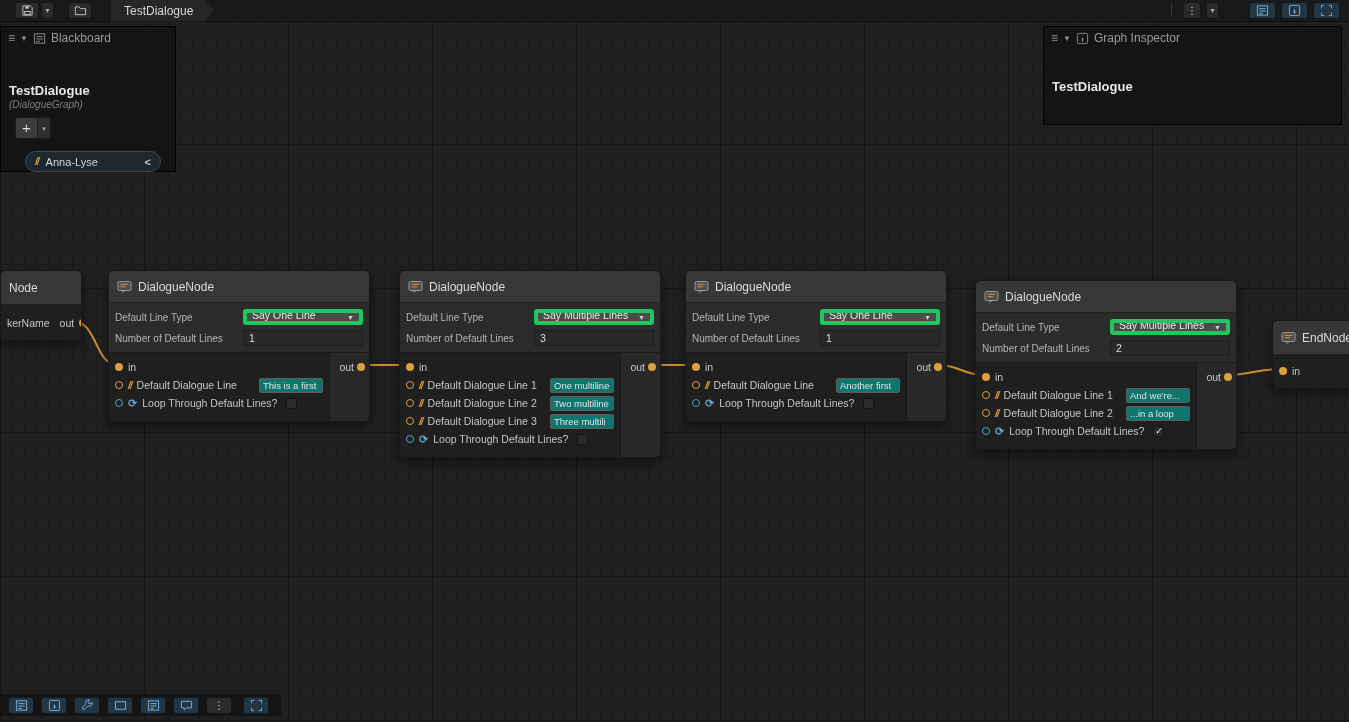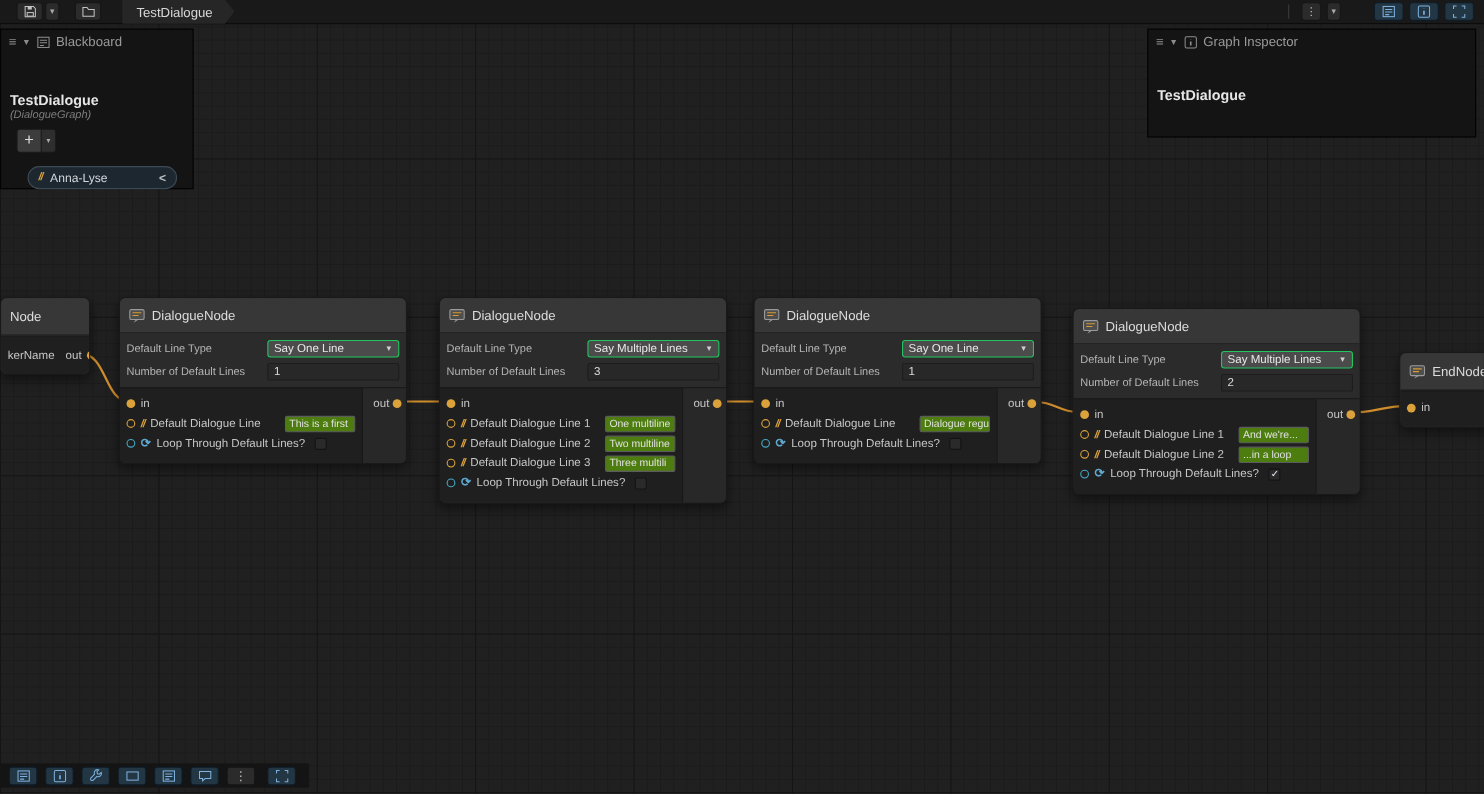--- a/index.html
+++ b/index.html
@@ -57,40 +57,40 @@
   .node { position:absolute; background:#2b2b2b; border:1px solid #191919; border-radius:6px;
     box-shadow:0 4px 10px rgba(0,0,0,.45); z-index:20; color:#c8c8c8; overflow:hidden; }
   .node-header { height:32px; display:flex; align-items:center; gap:6px; padding:0 8px;
     background:#373737; border-bottom:1px solid #212121; color:#dcdcdc; font-size:12px; cursor:move; }
   .node-header.tall { height:34px; }
   .node-title { white-space:nowrap; }
   .node-ic { width:15px; height:14px; flex-shrink:0; }
   .node-fields { padding:5px 6px; background:#2b2b2b; display:flex; flex-direction:column; gap:3px; }
   .field-row { display:flex; align-items:center; height:18px; gap:6px; }
   .field-label { width:122px; color:#b5b5b5; font-size:10px; flex-shrink:0; white-space:nowrap; }
-  .dropdown { flex:1; height:16px; background:#4b4b4b; border:1px solid #22c55e; border-radius:3px;
-    display:flex; align-items:center; padding:0 5px; color:#e8e8e8; font-size:10.5px; cursor:pointer;
+  .dropdown { flex:1; height:16px; background:#4b4b4b; border:4px solid #22c55e; border-radius:3px;
+    display:flex; align-items:flex-end; padding:0 5px; color:#e8e8e8; font-size:10.5px; cursor:pointer;
     white-space:nowrap; overflow:hidden; }
   .dd-caret { margin-left:auto; font-size:7px; color:#cfcfcf; }
   .numfield { flex:1; height:16px; background:#282828; border:1px solid #1d1d1d; border-radius:2px;
     display:flex; align-items:center; padding:0 5px; color:#dcdcdc; font-size:10.5px; cursor:text; }
   .node-ports { display:flex; background:#1f1f1f; border-top:1px solid #191919; }
   .inputs { flex:1; padding:5px 0 9px; display:flex; flex-direction:column; }
   .outputs { width:40px; background:#282828; border-left:1px solid #181818; padding:5px 0 9px;
     display:flex; flex-direction:column; }
   .port-row { display:flex; align-items:center; height:18px; gap:5px; padding:0 6px; }
   .outputs .port-row { padding:0 4px; gap:3px; justify-content:flex-end; }
   .dot { width:8px; height:8px; border-radius:50%; flex-shrink:0; cursor:crosshair; }
   .dot.connected { background:#dba23c; }
   .dot.hollow { border:1px solid #dba23c; background:transparent; }
   .dot.hollow-blue { border:1px solid #45a9c6; background:transparent; }
   .quote-ic { color:#dba23c; font-weight:bold; font-style:italic; font-size:10px; letter-spacing:-1px; flex-shrink:0; }
   .loop-ic { color:#5fa8d0; font-size:11px; font-weight:bold; flex-shrink:0; line-height:1; }
   .port-label { font-size:10.5px; color:#c6c6c6; white-space:nowrap; }
-  .line-field { margin-left:auto; width:64px; height:15px; background:#4d7c0f; border:1px solid #5c5c5c;
+  .line-field { margin-left:auto; width:64px; height:15px; background:#0f766e; border:1px solid #5c5c5c;
     border-radius:2px; color:#e2e2e2; font-size:9.5px; display:flex; align-items:center; padding:0 3px;
     overflow:hidden; white-space:nowrap; cursor:text; flex-shrink:0; }
   .checkbox { width:11px; height:11px; background:#2a2a2a; border:1px solid #141414; border-radius:2px;
     margin-left:4px; display:flex; align-items:center; justify-content:center; color:#e8f2ff;
     font-size:9px; line-height:1; cursor:pointer; flex-shrink:0; }
   .spacer { flex:1; }
 
   
   .edges { position:absolute; left:0; top:0; z-index:10; pointer-events:none; }
   .edges path { stroke:#cf8d2e; stroke-width:2; fill:none; stroke-linecap:round; pointer-events:stroke; }
@@ -380,21 +380,21 @@
     <div class="node-ports">
       <div class="inputs">
         <div class="port-row">
           <span class="dot connected"></span>
           <span class="port-label">in</span>
         </div>
         <div class="port-row">
           <span class="dot hollow"></span>
           <span class="quote-ic">//</span>
           <span class="port-label">Default Dialogue Line</span>
-          <span class="line-field">Dialogue regu</span>
+          <span class="line-field">Another first</span>
         </div>
         <div class="port-row">
           <span class="dot hollow-blue"></span>
           <span class="loop-ic">⟳</span>
           <span class="port-label">Loop Through Default Lines?</span>
           <span class="checkbox"></span>
         </div>
       </div>
       <div class="outputs">
         <div class="port-row">

